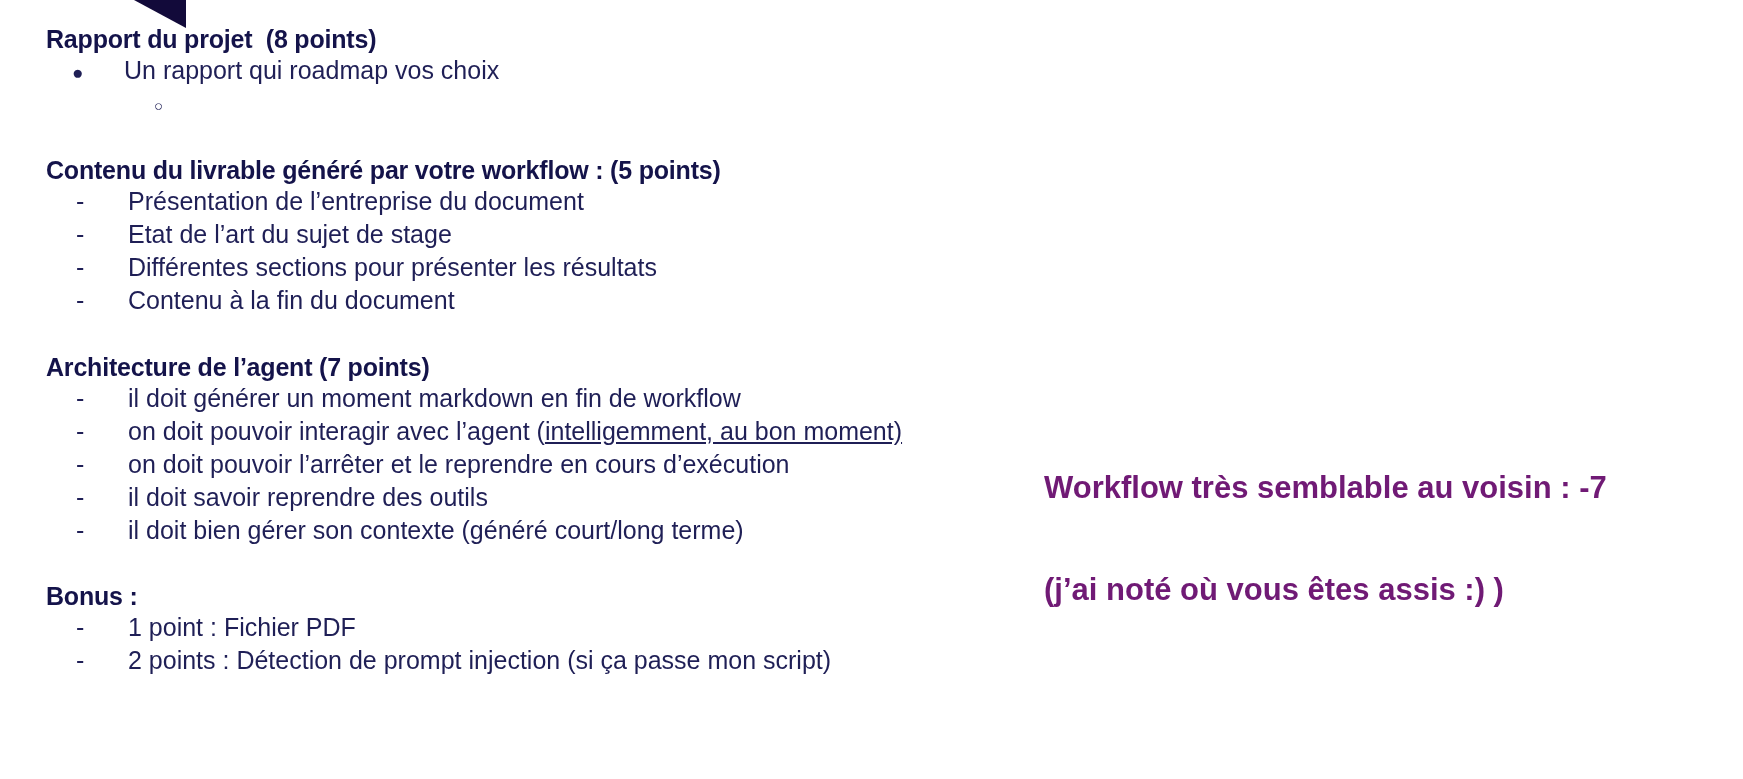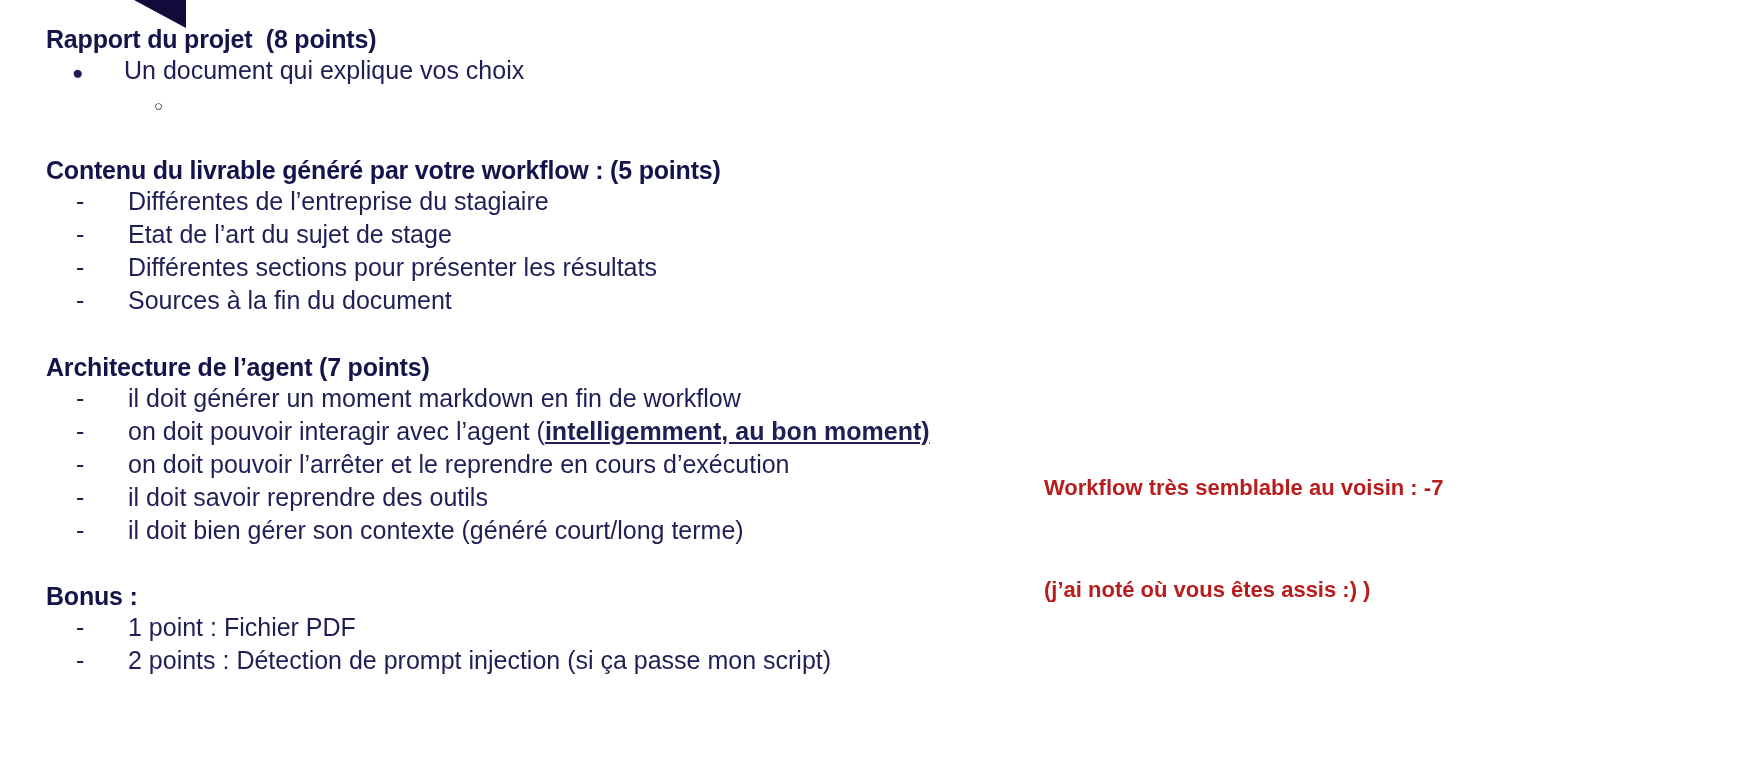--- a/index.html
+++ b/index.html
@@ -72,69 +72,69 @@
 
   
   .lvl2 { padding-left: 108px; }
   .lvl2 .marker { width: 53px; font-size: 15px; }
 
   
   .dash { padding-left: 30px; }
   .dash .marker { width: 52px; }
 
   .txt { display: inline-block; }
-  .u { text-decoration: underline; text-underline-offset: 2px; font-weight: bold; }
+  .u { text-decoration: underline; text-underline-offset: 2px; }
 
   #annotation {
     position: absolute;
     left: 1028px;
     top: 403px;
     width: 560px;
-    color: #b91c1c;
+    color: #701a75;
     font-weight: bold;
-    font-size: 22px;
+    font-size: 31px;
     line-height: 34px;
     white-space: pre;
   }
 </style>
 </head>
 <body>
 
 <div id="slide">
 
   <div id="corner-triangle"></div>
 
   <div class="block" style="top:24px">
     <div class="heading">Rapport du projet  (8 points)</div>
     <div class="item lvl1">
       <span class="marker">●</span>
-      <span class="txt">Un document qui explique vos choix</span>
+      <span class="txt">Un rapport qui roadmap vos choix</span>
     </div>
     <div class="item lvl2">
       <span class="marker">○</span>
     </div>
   </div>
 
   <div class="block" style="top:155px">
     <div class="heading">Contenu du livrable généré par votre workflow : (5 points)</div>
     <div class="item dash">
       <span class="marker">-</span>
-      <span class="txt">Différentes de l’entreprise du stagiaire</span>
+      <span class="txt">Présentation de l’entreprise du document</span>
     </div>
     <div class="item dash">
       <span class="marker">-</span>
       <span class="txt">Etat de l’art du sujet de stage</span>
     </div>
     <div class="item dash">
       <span class="marker">-</span>
       <span class="txt">Différentes sections pour présenter les résultats</span>
     </div>
     <div class="item dash">
       <span class="marker">-</span>
-      <span class="txt">Sources à la fin du document</span>
+      <span class="txt">Contenu à la fin du document</span>
     </div>
   </div>
 
   <div class="block" style="top:352px">
     <div class="heading">Architecture de l’agent (7 points)</div>
 
     <div class="item dash">
       <span class="marker">-</span>
       <span class="txt">il doit générer un moment markdown en fin de workflow</span>
     </div>

